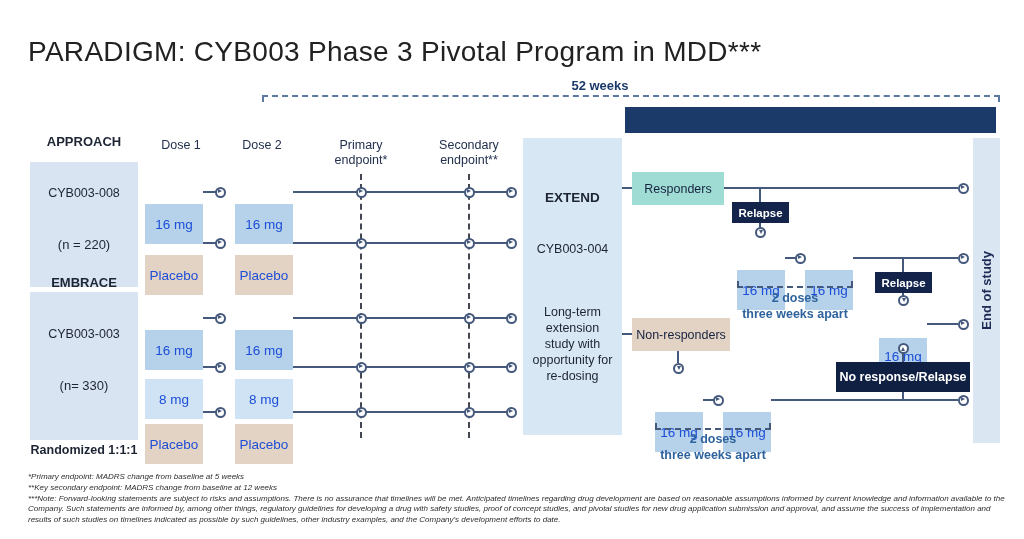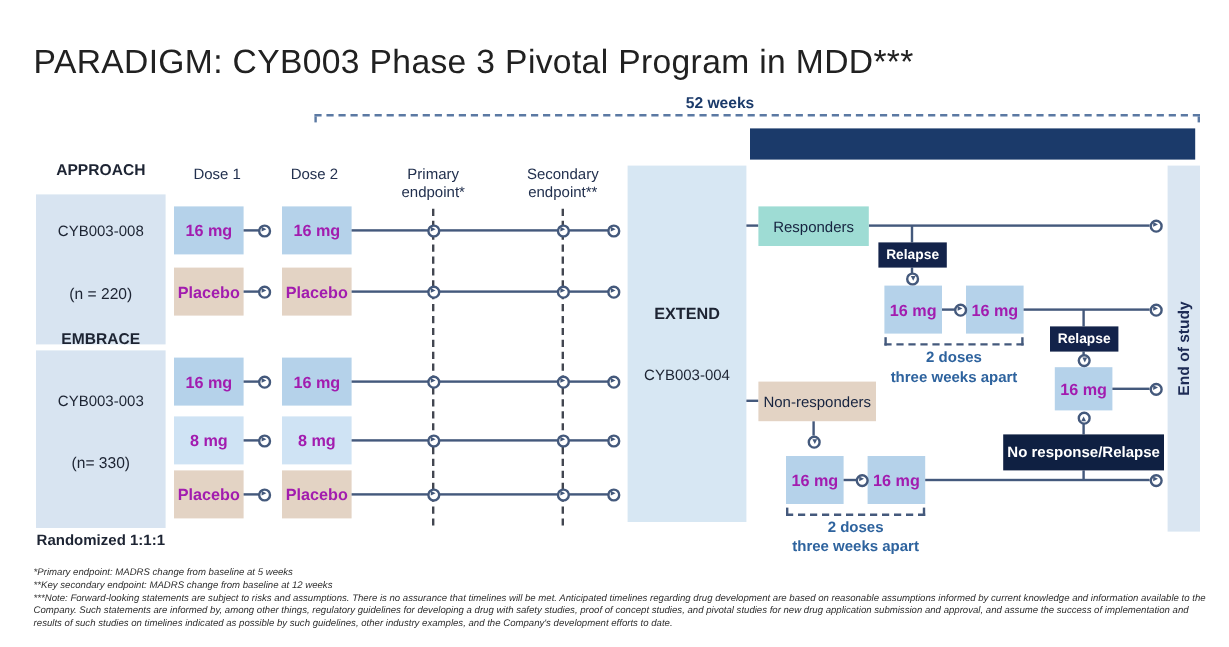--- a/index.html
+++ b/index.html
@@ -23,21 +23,21 @@
 
   .panel{position:absolute;background:#d8e4f1;display:flex;flex-direction:column;align-items:center;
          justify-content:center;text-align:center;color:#1d2433;gap:36px;}
   .panel .name{font-weight:700;font-size:13px;}
   .panel .code{font-size:12.5px;margin-top:1px;}
   .panel .enroll{font-size:13px;margin-top:1px;}
   .panel .rand{font-weight:700;font-size:12.5px;margin-top:14px;}
   .panel .desc{font-size:12.5px;margin-top:12px;width:84px;line-height:1.28;}
 
   .dose{position:absolute;width:58px;height:40px;display:flex;align-items:center;justify-content:center;
-        font-size:13.5px;font-weight:700;color:#a21caf;}
+        font-size:13.5px;font-weight:400;color:#1d4ed8;margin-top:32px;}
   .dose.active{background:#b5d2ea;}
   .dose.active-light{background:#cfe3f4;}
   .dose.placebo{background:#e3d3c4;}
   .dose.small{width:48px;}
 
   .hline{position:absolute;height:2.5px;background:#44597c;}
   .vline{position:absolute;width:2.5px;background:#44597c;}
   .vdash{position:absolute;width:0;border-left:2px dashed #424650;}
 
   .node{position:absolute;width:11px;height:11px;box-sizing:border-box;border:2.5px solid #44597c;
@@ -143,20 +143,21 @@
   <span class="node" style="left:355.5px;top:406.5px;"></span>
   <span class="node" style="left:463.5px;top:406.5px;"></span>
   <span class="node" style="left:505.5px;top:406.5px;"></span>
 
   <div class="vdash" style="left:360px;top:174px;height:264px;"></div>
   <div class="vdash" style="left:468px;top:174px;height:264px;"></div>
 
   <div class="panel" style="left:523px;top:138px;width:99px;height:297px;background:#d7e7f3;">
     <span class="name" style="font-size:13.5px;">EXTEND</span>
     <span class="code">CYB003-004</span>
+    <span class="desc">Long-term extension study with opportunity for re-dosing</span>
   </div>
 
   <div class="hline" style="left:622px;top:186.75px;width:10px;"></div>
   <div class="flowbox teal" style="left:632px;top:172px;width:92px;height:33px;">Responders</div>
   <div class="hline" style="left:724px;top:186.75px;width:234px;"></div>
   <span class="node" style="left:957.5px;top:182.5px;"></span>
 
   <div class="vline" style="left:758.75px;top:188px;height:14px;"></div>
   <div class="flowbox darknavy" style="left:732px;top:202px;width:57px;height:21px;">Relapse</div>
   <div class="vline" style="left:758.75px;top:223px;height:7px;"></div>

